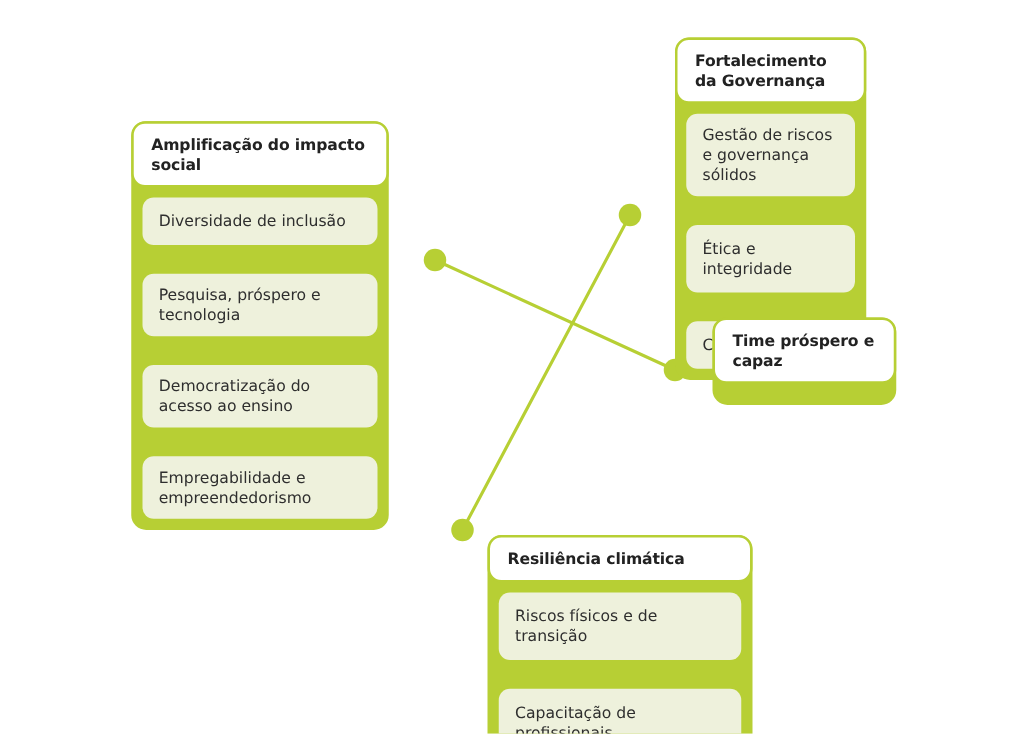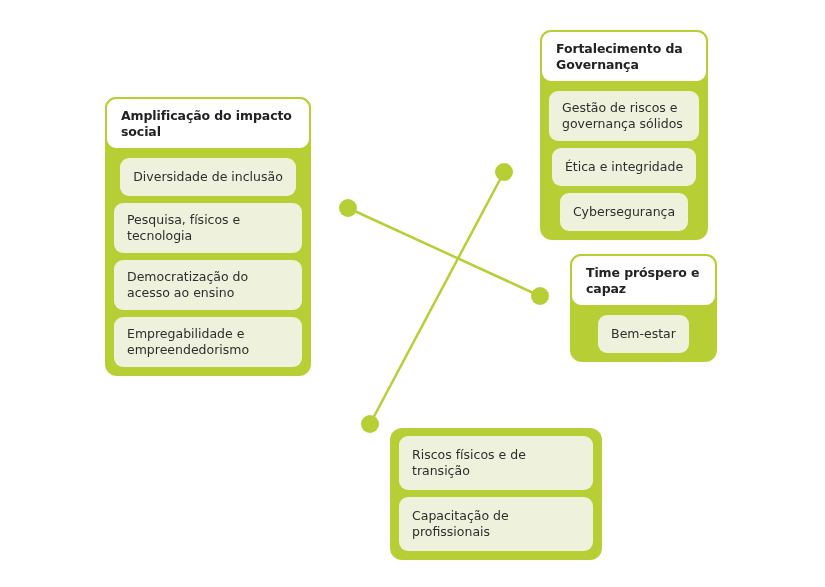--- a/index.html
+++ b/index.html
@@ -47,40 +47,39 @@
     font-weight: bold;
     font-size: 12.5px;
     line-height: 1.25;
     color: #222222;
     letter-spacing: -0.1px;
   }
   .panel-items {
     padding: 8px 9px 9px 9px;
     display: flex;
     flex-direction: column;
-    gap: 7px;
-    align-items: center;
+    gap: 23px;
   }
   .item {
     background: #eef1dc;
     border-radius: 9px;
     box-sizing: border-box;
     padding: 9px 13px;
     font-size: 12.5px;
     line-height: 1.28;
     color: #2e2e2e;
     display: flex;
     align-items: center;
     min-height: 20px;
   }
   .item-1line { padding-top: 11px; padding-bottom: 11px; }
 
   
   #panel-social      { left: 105px; top: 97px;  width: 206px; }
-  #panel-governance  { left: 540px; top: 30px;  width: 168px; }
+  #panel-governance  { left: 540px; top: 30px;  width: 153px; }
   #panel-team        { left: 570px; top: 254px; width: 147px; }
   #panel-climate     { left: 390px; top: 428px; width: 212px; }
 </style>
 </head>
 <body>
 
 <div id="canvas">
 
   <svg id="connector-layer" width="825" height="587" viewBox="0 0 825 587">
       <line x1="348" y1="208" x2="540" y2="296" stroke="#b7cf34" stroke-width="2.5" stroke-linecap="round"></line>
@@ -93,21 +92,21 @@
 
   <div class="panel" id="panel-social">
     <div class="panel-header">
       <span>Amplificação do impacto social</span>
     </div>
     <div class="panel-items">
       <div class="item item-1line">
           <span>Diversidade de inclusão</span>
         </div>
       <div class="item">
-          <span>Pesquisa, físicos e tecnologia</span>
+          <span>Pesquisa, próspero e tecnologia</span>
         </div>
       <div class="item">
           <span>Democratização do acesso ao ensino</span>
         </div>
       <div class="item">
           <span>Empregabilidade e empreendedorismo</span>
         </div>
     </div>
   </div>
 
@@ -126,27 +125,27 @@
           <span>Cybersegurança</span>
         </div>
     </div>
   </div>
 
   <div class="panel" id="panel-team">
     <div class="panel-header">
       <span>Time próspero e capaz</span>
     </div>
     <div class="panel-items">
-      <div class="item item-1line">
-          <span>Bem-estar</span>
-        </div>
     </div>
   </div>
 
   <div class="panel" id="panel-climate">
+    <div class="panel-header">
+      <span>Resiliência climática</span>
+    </div>
     <div class="panel-items">
       <div class="item item-1line">
           <span>Riscos físicos e de transição</span>
         </div>
       <div class="item item-1line">
           <span>Capacitação de profissionais</span>
         </div>
     </div>
   </div>
 

